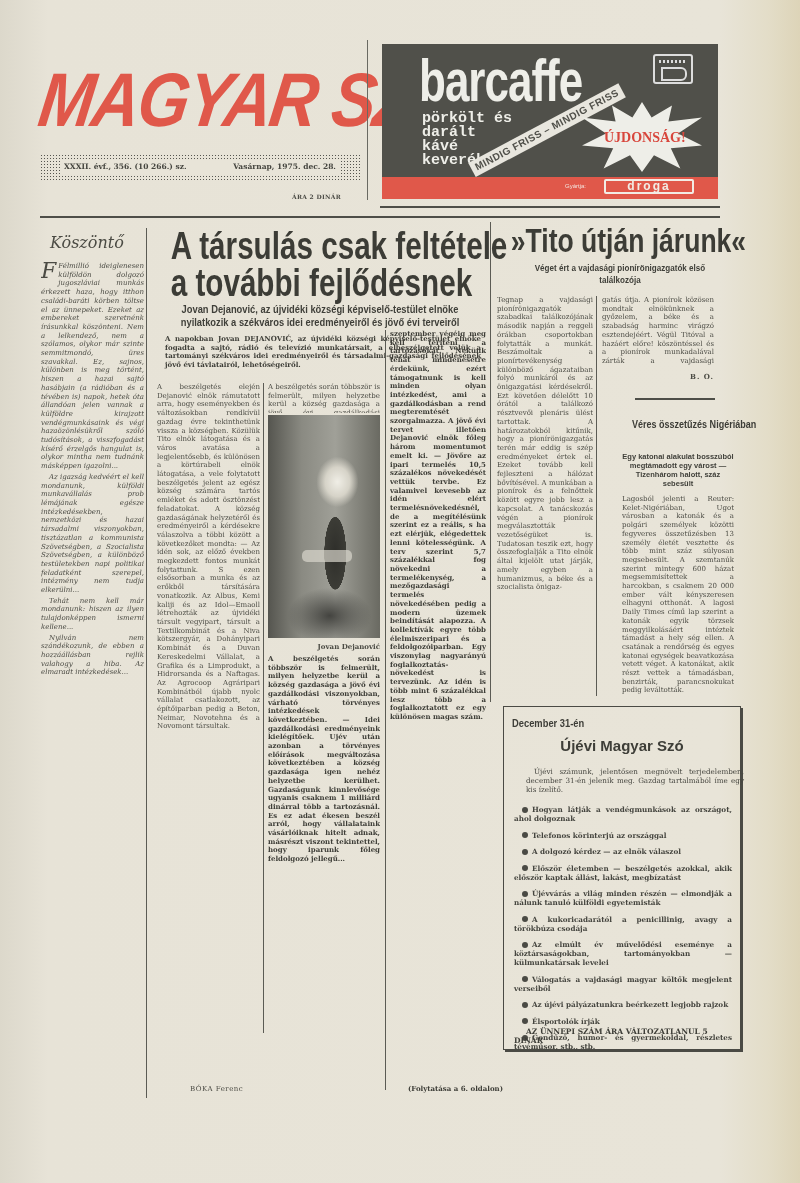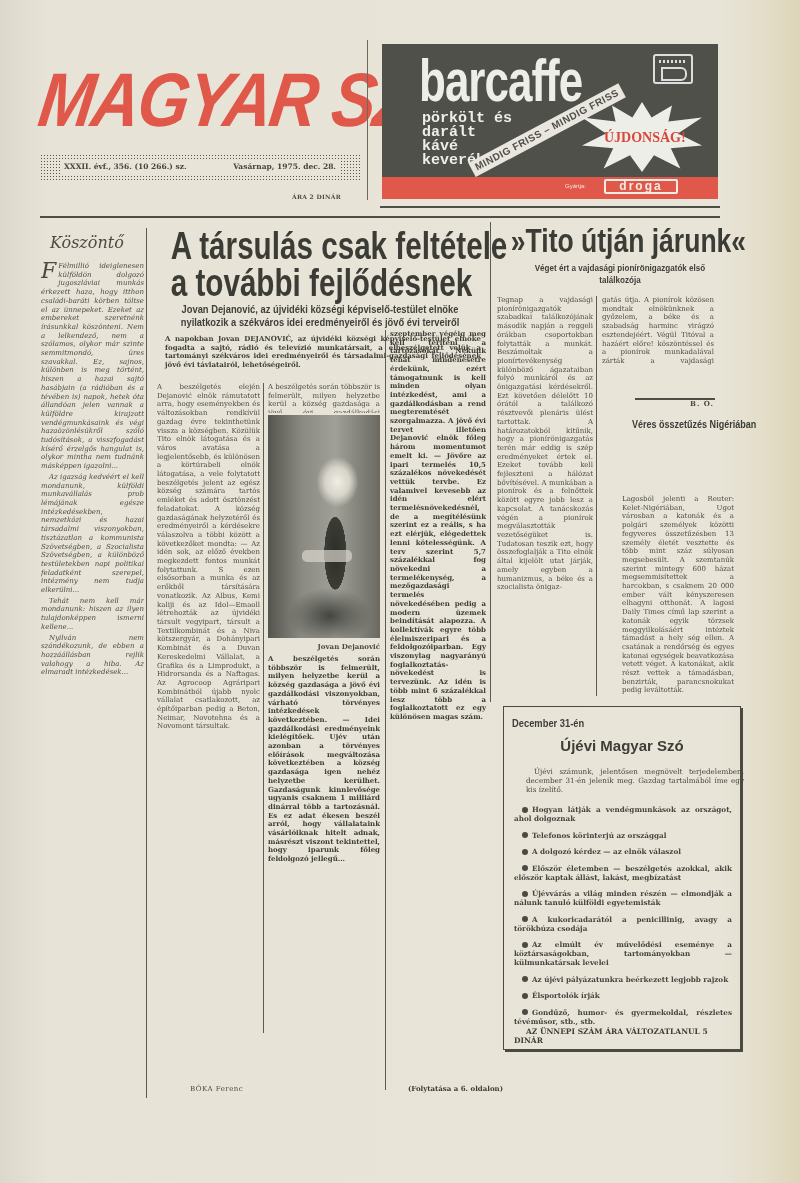--- a/index.html
+++ b/index.html
@@ -33,21 +33,21 @@
   .ad-burst { position: absolute; left: 200px; top: 58px; width: 120px; height: 70px; background: #eeeee8;
               clip-path: polygon(50% 0%,58% 22%,75% 5%,72% 28%,100% 22%,80% 45%,100% 62%,74% 66%,82% 95%,60% 76%,50% 100%,40% 76%,18% 95%,26% 66%,0% 62%,20% 45%,0% 22%,28% 28%,25% 5%,42% 22%); }
   .ad-burst-text { position: absolute; left: 222px; top: 86px; width: 80px; text-align: right;
                    font-family: Liberation Serif, serif; font-weight: bold; font-size: 14px; color: #d8463c; }
   .ad-logo-box { position: absolute; left: 271px; top: 10px; width: 40px; height: 30px; border: 2px solid #ddd; border-radius: 3px; }
   .ad-logo-box::before { content: ""; position: absolute; left: 4px; top: 4px; right: 4px; height: 3px;
                          background: repeating-linear-gradient(90deg, #ddd 0 2px, transparent 2px 4px); }
   .ad-logo-box::after { content: ""; position: absolute; left: 6px; top: 11px; width: 22px; height: 10px; border: 2px solid #ddd; border-radius: 0 6px 6px 0; }
   .ad-footer { position: absolute; left: 0; bottom: 0; width: 336px; height: 22px; background: #e0584a; }
   .ad-footer-label { position: absolute; left: 183px; top: 6px; font-size: 6px; color: #f3e4de; font-family: "Liberation Sans", sans-serif; }
-  .ad-footer-brand { position: absolute; left: 222px; top: 2px; width: 74px; height: 15px; border: 2px solid #f2ece5; border-radius: 2px;
+  .ad-footer-brand { position: absolute; left: 222px; top: 2px; width: 90px; height: 15px; border: 2px solid #f2ece5; border-radius: 2px;
                      font-family: "Liberation Sans", sans-serif; font-weight: 900; font-size: 12px; color: #f2ece5; line-height: 11px;
                      text-align: center; letter-spacing: 2px; }
 
   .hrule { position: absolute; height: 2px; background: #4e4e48; }
   .vrule { position: absolute; width: 1px; background: #5b5b54; }
 
   
   .col { position: absolute; font-size: 7px; line-height: 8.7px; color: #4b4b44; text-align: justify; overflow: hidden; }
   .col p { text-indent: 8px; margin-bottom: 2px; }
   .col.italic { font-style: italic; }
@@ -156,38 +156,40 @@
   <div class="cont">(Folytatása a 6. oldalon)</div>
   <div class="author">BÓKA Ferenc</div>
 
   <div class="vrule" style="left:490px;top:222px;height:480px;"></div>
 
   <div class="tito-head head-cond">»Tito útján járunk«</div>
   <div class="tito-sub">Véget ért a vajdasági pionírönigazgatók első találkozója</div>
   <div class="col" style="left:497px;top:296px;width:96px;height:400px;">Tegnap a vajdasági pionírönigazgatók szabadkai találkozójának második napján a reggeli órákban csoportokban folytatták a munkát. Beszámoltak a pionírtevékenység különböző ágazataiban folyó munkáról és az önigazgatási kérdésekről. Ezt követően délelőtt 10 órától a találkozó résztvevői plenáris ülést tartottak. A határozatokból kitűnik, hogy a pionírönigazgatás terén már eddig is szép eredményeket értek el. Ezeket tovább kell fejleszteni a hálózat bővítésével. A munkában a pionírok és a felnőttek között egyre jobb lesz a kapcsolat. A tanácskozás végén a pionírok megválasztották vezetőségüket is. Tudatosan teszik ezt, hogy összefoglalják a Tito elnök által kijelölt utat járják, amely egyben a humanizmus, a béke és a szocialista önigaz-</div>
   <div class="vrule" style="left:596px;top:296px;height:400px;"></div>
   <div class="col" style="left:602px;top:296px;width:112px;height:70px;">gatás útja. A pionírok közösen mondtak elnökünknek a győzelem, a béke és a szabadság harminc virágzó esztendejéért. Végül Titóval a hazáért előre! köszöntéssel és a pionírok munkadalával zárták a vajdasági pionírönigazgatók első találkozóját.</div>
-  <div class="sig" style="left:690px;top:399px;">B. O.</div>
+  <div class="sig" style="left:690px;top:372px;">B. O.</div>
 
   <div class="nig-rule"></div>
   <div class="nig-head head-cond" style="transform:scaleX(0.82);">Véres összetűzés Nigériában</div>
+  <div class="nig-sub">Egy katonai alakulat bosszúból megtámadott egy várost — Tizenhárom halott, száz sebesült</div>
   <div class="col" style="left:622px;top:495px;width:112px;height:205px;">Lagosból jelenti a Reuter: Kelet-Nigériában, Ugot városban a katonák és a polgári személyek közötti fegyveres összetűzésben 13 személy életét vesztette és több mint száz súlyosan megsebesült. A szemtanúk szerint mintegy 600 házat megsemmisítettek a harcokban, s csaknem 20 000 ember vált kényszeresen elhagyni otthonát. A lagosi Daily Times című lap szerint a katonák egyik törzsek meggyilkolásáért intéztek támadást a hely ség ellen. A csatának a rendőrség és egyes katonai egységek beavatkozása vetett véget. A katonákat, akik részt vettek a támadásban, benzirták, parancsnokukat pedig leváltották.</div>
 
   <div class="box">
     <div class="box-kicker">December 31-én</div>
     <div class="box-title">Újévi Magyar Szó</div>
     <div class="box-intro">Újévi számunk, jelentősen megnövelt terjedelemben, december 31-én jelenik meg. Gazdag tartalmából íme egy kis ízelítő.</div>
     <ul class="box-list">
       <li><span class="bullet"></span><span>Hogyan látják a vendégmunkások az országot, ahol dolgoznak</span></li>
       <li><span class="bullet"></span><span>Telefonos körinterjú az országgal</span></li>
       <li><span class="bullet"></span><span>A dolgozó kérdez — az elnök válaszol</span></li>
       <li><span class="bullet"></span><span>Először életemben — beszélgetés azokkal, akik először kaptak állást, lakást, megbízatást</span></li>
       <li><span class="bullet"></span><span>Újévvárás a világ minden részén — elmondják a nálunk tanuló külföldi egyetemisták</span></li>
       <li><span class="bullet"></span><span>A kukoricadarától a penicillinig, avagy a törökbúza csodája</span></li>
       <li><span class="bullet"></span><span>Az elmúlt év művelődési eseménye a köztársaságokban, tartományokban — külmunkatársak levelei</span></li>
+      <li><span class="bullet"></span><span>Válogatás a vajdasági magyar költők megjelent verseiből</span></li>
       <li><span class="bullet"></span><span>Az újévi pályázatunkra beérkezett legjobb rajzok</span></li>
       <li><span class="bullet"></span><span>Élsportolók írják</span></li>
       <li><span class="bullet"></span><span>Gondűző, humor- és gyermekoldal, részletes tévéműsor, stb., stb.</span></li>
     </ul>
     <div class="box-footer">AZ ÜNNEPI SZÁM ÁRA VÁLTOZATLANUL 5 DINÁR</div>
   </div>
 
 </div>
 
 </body></html>

